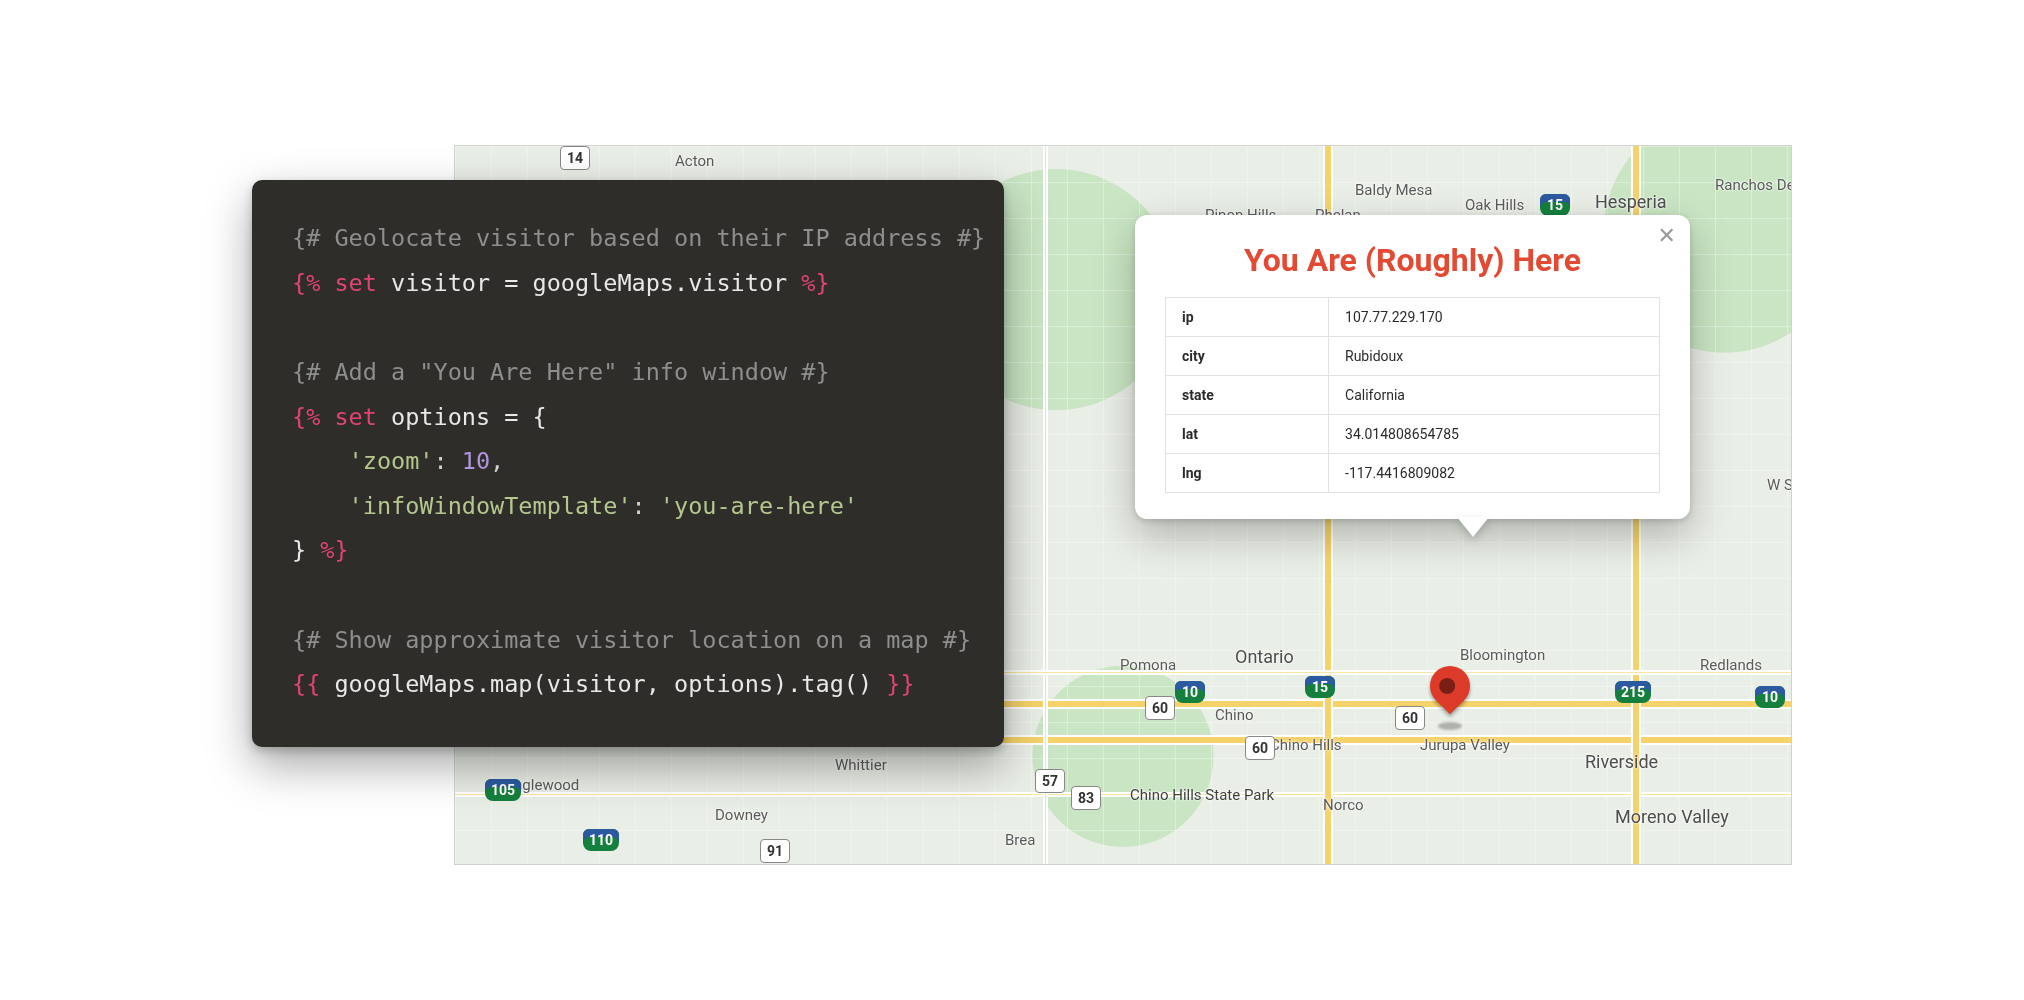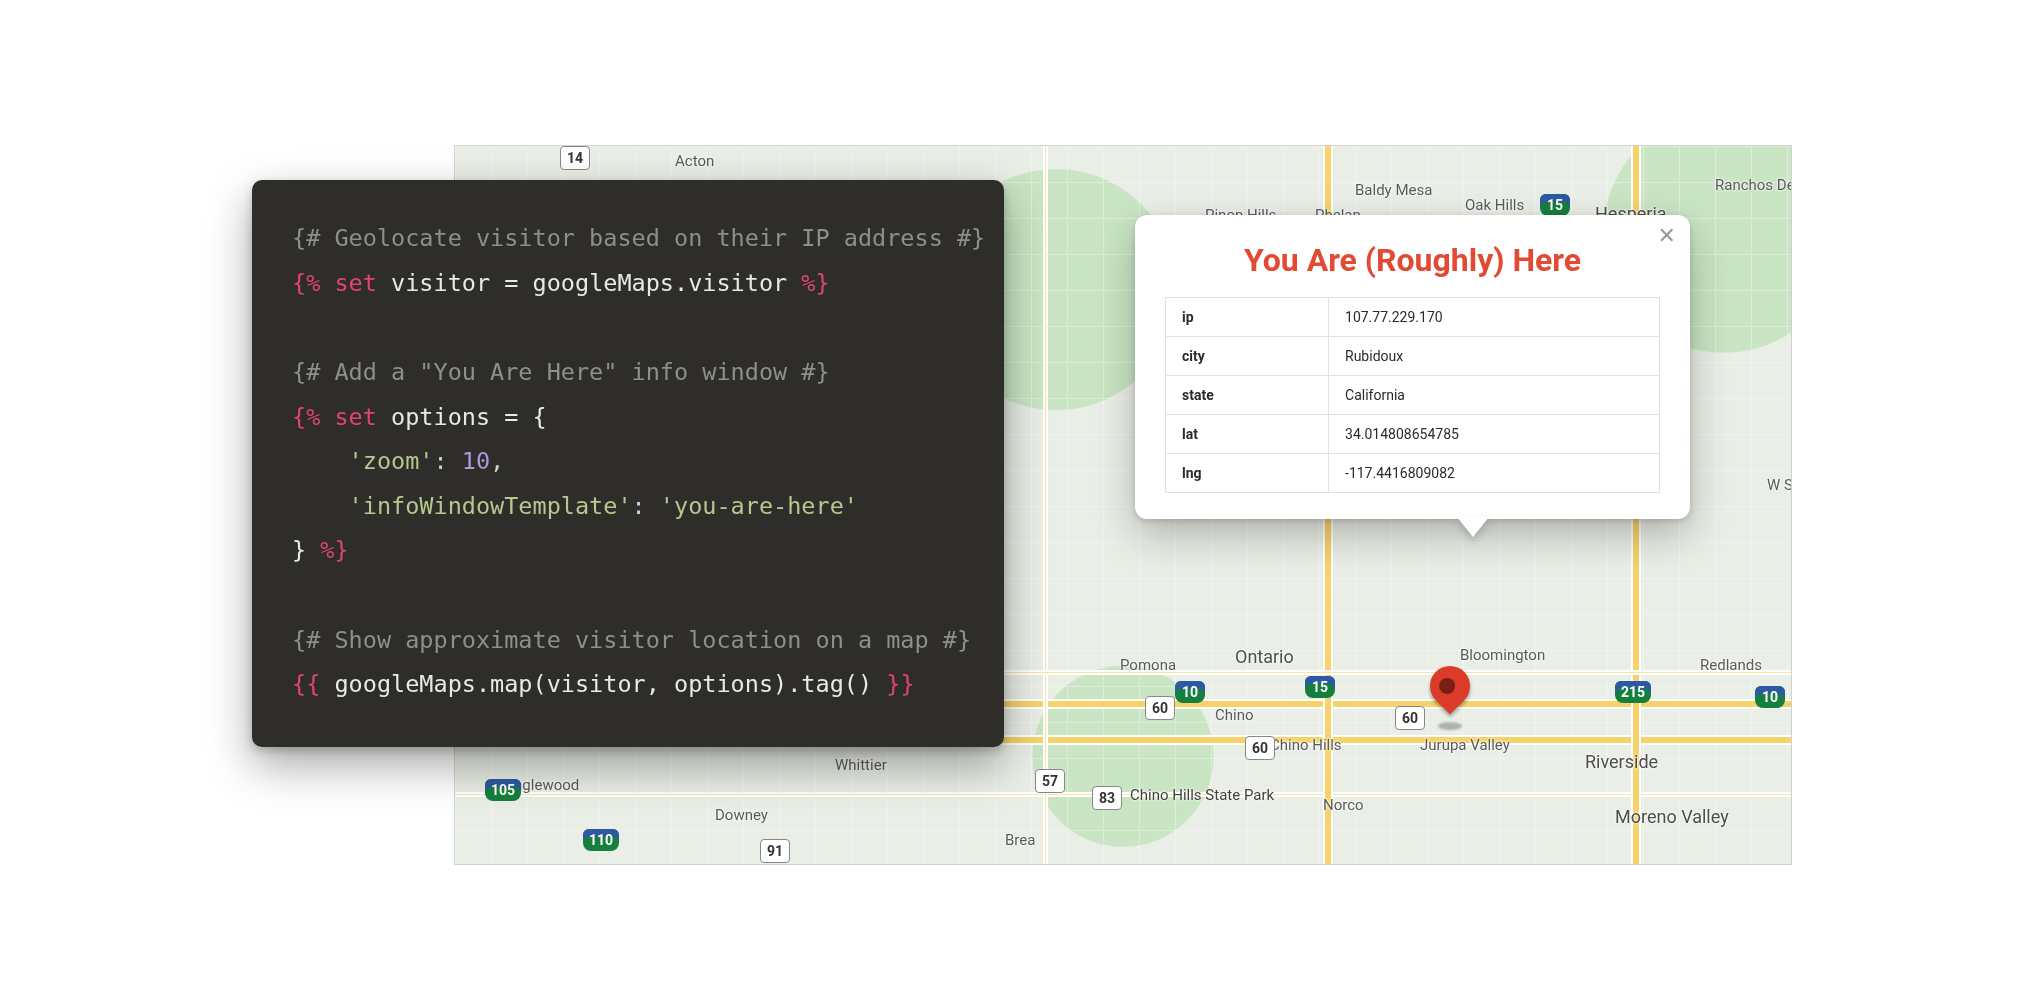--- a/index.html
+++ b/index.html
@@ -177,21 +177,21 @@
     <div class="road-v" style="left:65%;"></div>
     <div class="road-v" style="left:88%;"></div>
     <div class="road-v thin" style="left:44%;"></div>
     <div class="road-h thin" style="top:73%;"></div>
 
     <span class="mlabel" style="top:6px; left:220px;">Acton</span>
     <span class="mlabel" style="top:35px; left:900px;">Baldy Mesa</span>
     <span class="mlabel" style="top:60px; left:750px;">Pinon Hills</span>
     <span class="mlabel" style="top:60px; left:860px;">Phelan</span>
     <span class="mlabel" style="top:50px; left:1010px;">Oak Hills</span>
-    <span class="mlabel big" style="top:57px; left:1140px;">Hesperia</span>
+    <span class="mlabel big" style="top:45px; left:1140px;">Hesperia</span>
     <span class="mlabel" style="top:30px; left:1260px; text-align:center;">Ranchos
 Del Oro</span>
     <span class="mlabel" style="top:330px; left:1312px;">W
 Spri</span>
 
     <span class="mlabel" style="top:510px; left:665px;">Pomona</span>
     <span class="mlabel big" style="top:500px; left:780px;">Ontario</span>
     <span class="mlabel" style="top:560px; left:760px;">Chino</span>
     <span class="mlabel" style="top:590px; left:815px;">Chino Hills</span>
     <span class="mlabel" style="top:640px; left:675px; color:#404040;">Chino Hills
@@ -214,21 +214,21 @@
     <span class="shield i" style="top:535px; left:1160px;">215</span>
     <span class="shield i" style="top:535px; left:720px;">10</span>
     <span class="shield i" style="top:540px; left:1300px;">10</span>
     <span class="shield i" style="top:633px; left:30px;">105</span>
     <span class="shield i" style="top:683px; left:128px;">110</span>
     <span class="shield ca" style="top:550px; left:690px;">60</span>
     <span class="shield ca" style="top:560px; left:940px;">60</span>
     <span class="shield ca" style="top:590px; left:790px;">60</span>
     <span class="shield ca" style="top:693px; left:305px;">91</span>
     <span class="shield ca" style="top:623px; left:580px;">57</span>
-    <span class="shield ca" style="top:640px; left:637px;">83</span>
+    <span class="shield ca" style="top:640px; left:616px;">83</span>
 
     <div class="marker" style="top:520px; left:975px;">
       <div class="pin"></div>
       <div class="shadow"></div>
     </div>
   </div>
 
   <div class="info-window">
     <span class="close">✕</span>
     <div class="iw-title">You Are (Roughly) Here</div>

